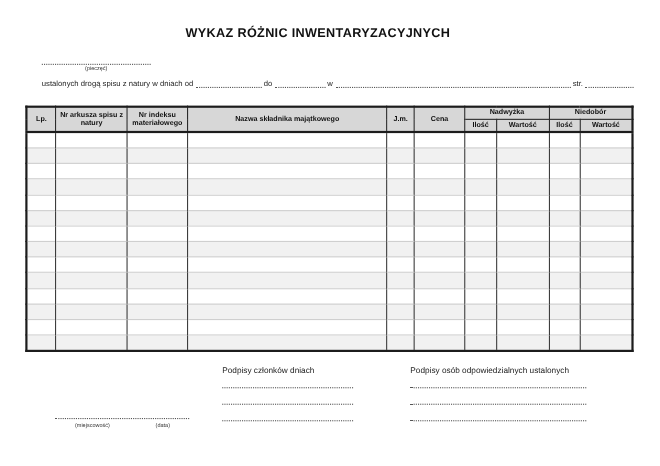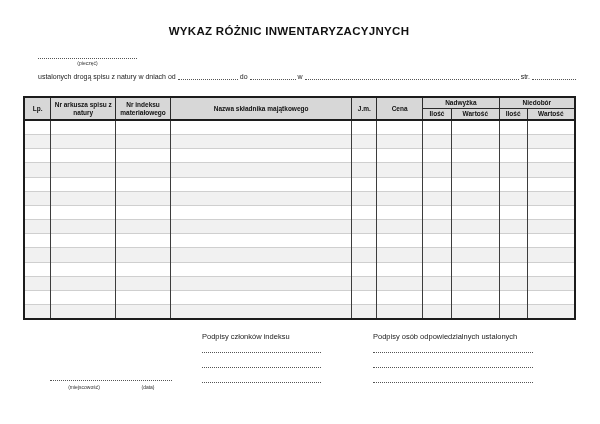--- a/index.html
+++ b/index.html
@@ -279,21 +279,21 @@
             <td></td>
             <td></td>
             <td></td>
             <td></td>
             <td></td>
           </tr>
         </tbody>
     </table>
   </div>
 
-  <div class="sig-label" style="left:202px; top:332px;">Podpisy członków indeksu</div>
+  <div class="sig-label" style="left:202px; top:332px;">Podpisy członków dniach</div>
   <div class="sig-line" style="left:202px; top:345px; width:119px;"></div>
   <div class="sig-line" style="left:202px; top:360px; width:119px;"></div>
   <div class="sig-line" style="left:202px; top:375px; width:119px;"></div>
 
   <div class="sig-label" style="left:373px; top:332px;">Podpisy osób odpowiedzialnych ustalonych</div>
   <div class="sig-line" style="left:373px; top:345px; width:160px;"></div>
   <div class="sig-line" style="left:373px; top:360px; width:160px;"></div>
   <div class="sig-line" style="left:373px; top:375px; width:160px;"></div>
 
   <div class="place-line"></div>

